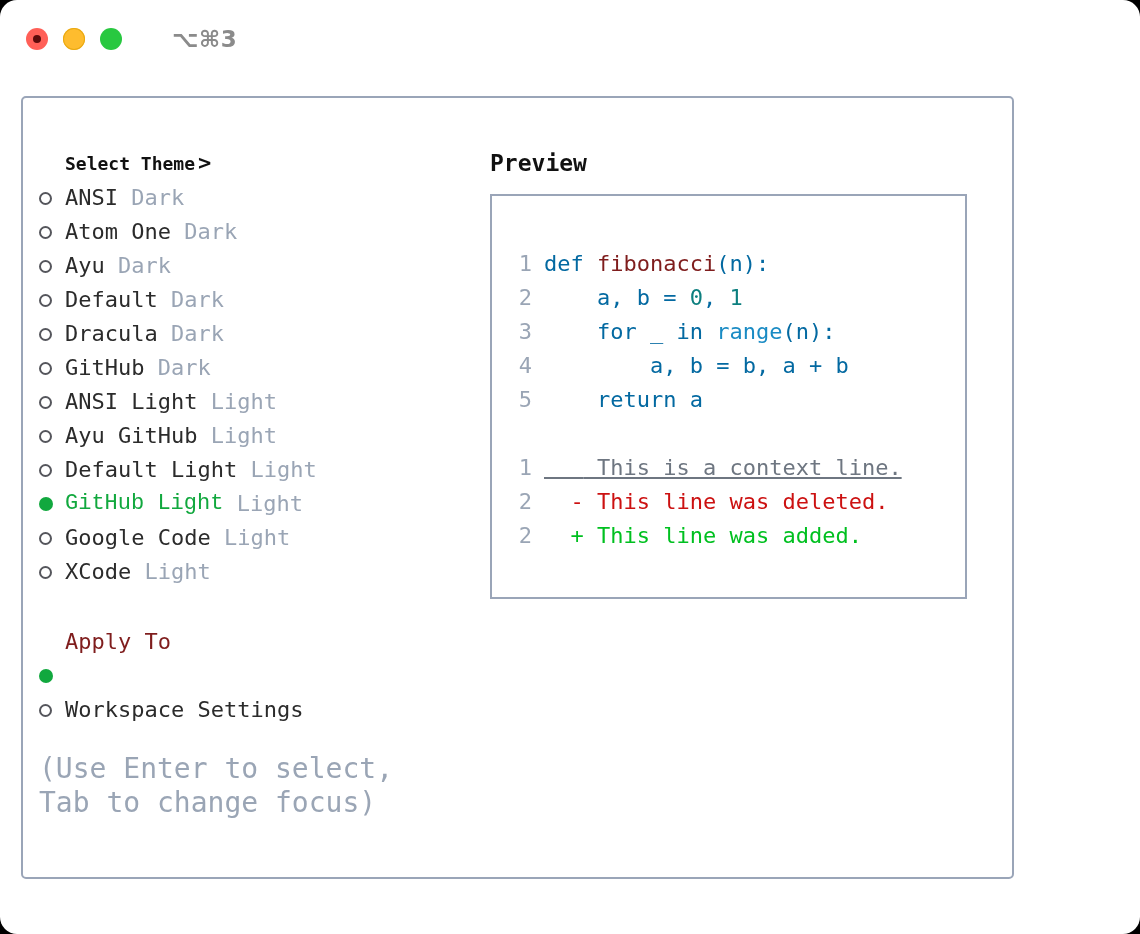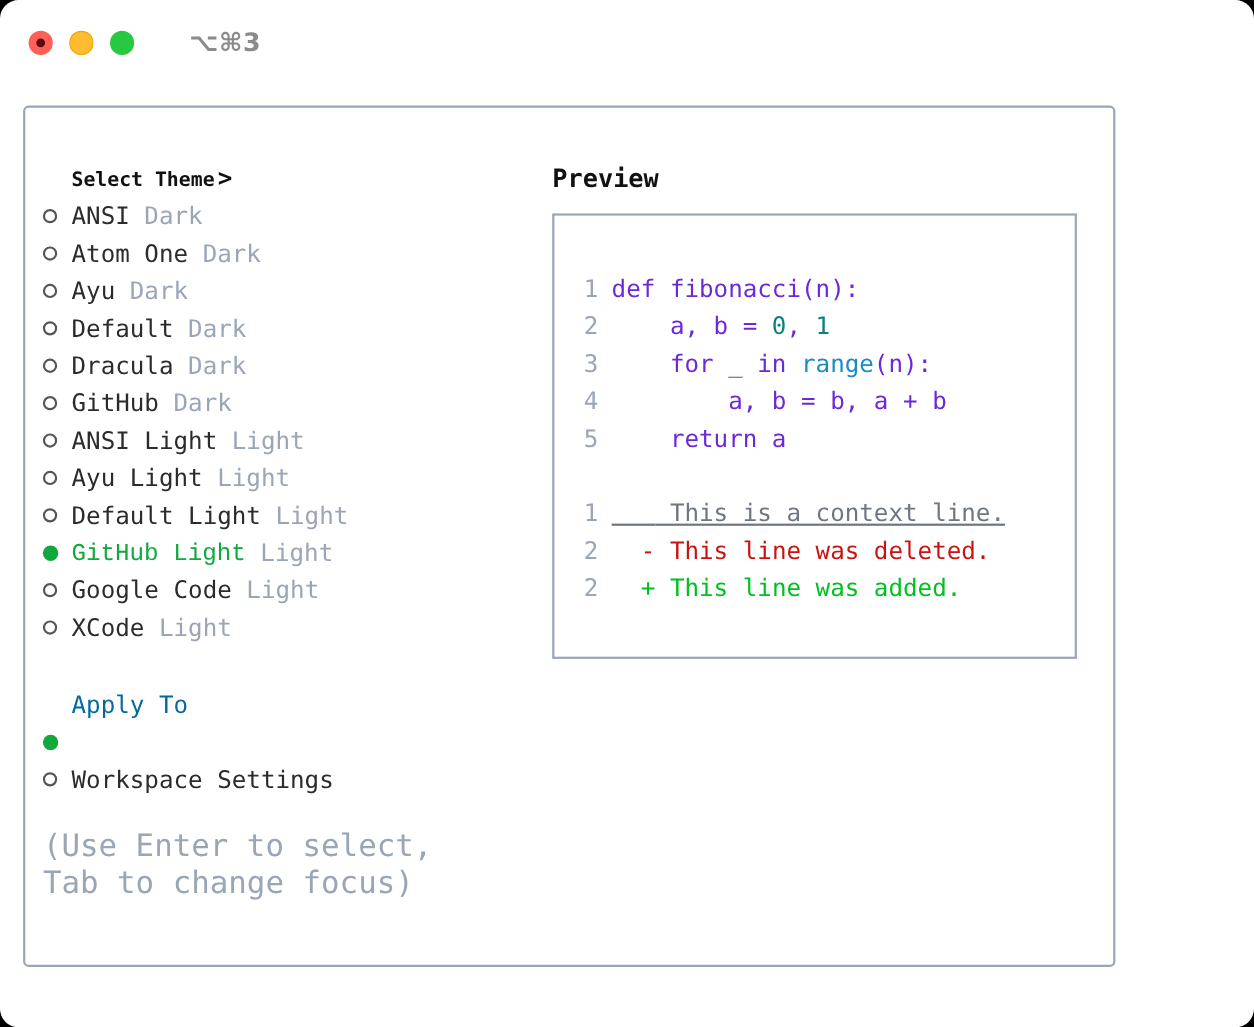--- a/index.html
+++ b/index.html
@@ -136,36 +136,36 @@
     color: #111111;
     font-size: 18px;
   }
   .label { color: #2b2b2b; }
   .label.selected { color: #11a83e; font-family: Liberation Mono, monospace; }
   .suffix { color: #9aa5b5; }
 
   .section-gap { height: 36px; }
 
   .apply-header .label {
-    color: #0369a1;
+    color: #7f1d1d;
     font-weight: normal;
   }
 
   .hint {
     margin-top: 26px;
     font-size: 28px;
     line-height: 34px;
     color: #9aa5b5;
     width: 400px;
   }
 
   
   .right-col {
     position: absolute;
-    left: 479px;
+    left: 467px;
     top: 48px;
     width: 500px;
   }
   .preview-title {
     font-size: 23px;
     font-weight: bold;
     color: #111111;
     height: 34px;
     display: flex;
     align-items: center;
@@ -192,22 +192,22 @@
     white-space: pre;
   }
   .lineno {
     display: inline-block;
     width: 22px;
     text-align: right;
     color: #9aa5b5;
     margin-right: 12px;
     flex: 0 0 22px;
   }
-  .tok-plain { color: #6d28d9; }
-  .tok-func  { color: #6d28d9; }
+  .tok-plain { color: #0369a1; }
+  .tok-func  { color: #7f1d1d; }
   .tok-num   { color: #0d7f7f; }
   .tok-call  { color: #1a8bc4; }
 
   .blank-line { height: 34px; }
 
   .diff-ctx  { color: #6e7681; text-decoration: underline; }
   .diff-del  { color: #cc1111; }
   .diff-add  { color: #00c020; }
 </style>
 </head>
@@ -237,21 +237,21 @@
         </div>
 
         <div id="theme-list">
             <div class="row"><span class="marker"><span class="dot-empty"></span></span><span class="label">ANSI</span><span> </span><span class="suffix">Dark</span></div>
             <div class="row"><span class="marker"><span class="dot-empty"></span></span><span class="label">Atom One</span><span> </span><span class="suffix">Dark</span></div>
             <div class="row"><span class="marker"><span class="dot-empty"></span></span><span class="label">Ayu</span><span> </span><span class="suffix">Dark</span></div>
             <div class="row"><span class="marker"><span class="dot-empty"></span></span><span class="label">Default</span><span> </span><span class="suffix">Dark</span></div>
             <div class="row"><span class="marker"><span class="dot-empty"></span></span><span class="label">Dracula</span><span> </span><span class="suffix">Dark</span></div>
             <div class="row"><span class="marker"><span class="dot-empty"></span></span><span class="label">GitHub</span><span> </span><span class="suffix">Dark</span></div>
             <div class="row"><span class="marker"><span class="dot-empty"></span></span><span class="label">ANSI Light</span><span> </span><span class="suffix">Light</span></div>
-            <div class="row"><span class="marker"><span class="dot-empty"></span></span><span class="label">Ayu Light</span><span> </span><span class="suffix">Light</span></div>
+            <div class="row"><span class="marker"><span class="dot-empty"></span></span><span class="label">Ayu GitHub</span><span> </span><span class="suffix">Light</span></div>
             <div class="row"><span class="marker"><span class="dot-empty"></span></span><span class="label">Default Light</span><span> </span><span class="suffix">Light</span></div>
             <div class="row"><span class="marker"><span class="dot-filled"></span></span><span class="label selected">GitHub Light</span><span> </span><span class="suffix">Light</span></div>
             <div class="row"><span class="marker"><span class="dot-empty"></span></span><span class="label">Google Code</span><span> </span><span class="suffix">Light</span></div>
             <div class="row"><span class="marker"><span class="dot-empty"></span></span><span class="label">XCode</span><span> </span><span class="suffix">Light</span></div>
           </div>
 
         <div class="section-gap"></div>
 
         <div class="row apply-header">
           <span class="marker"></span>

